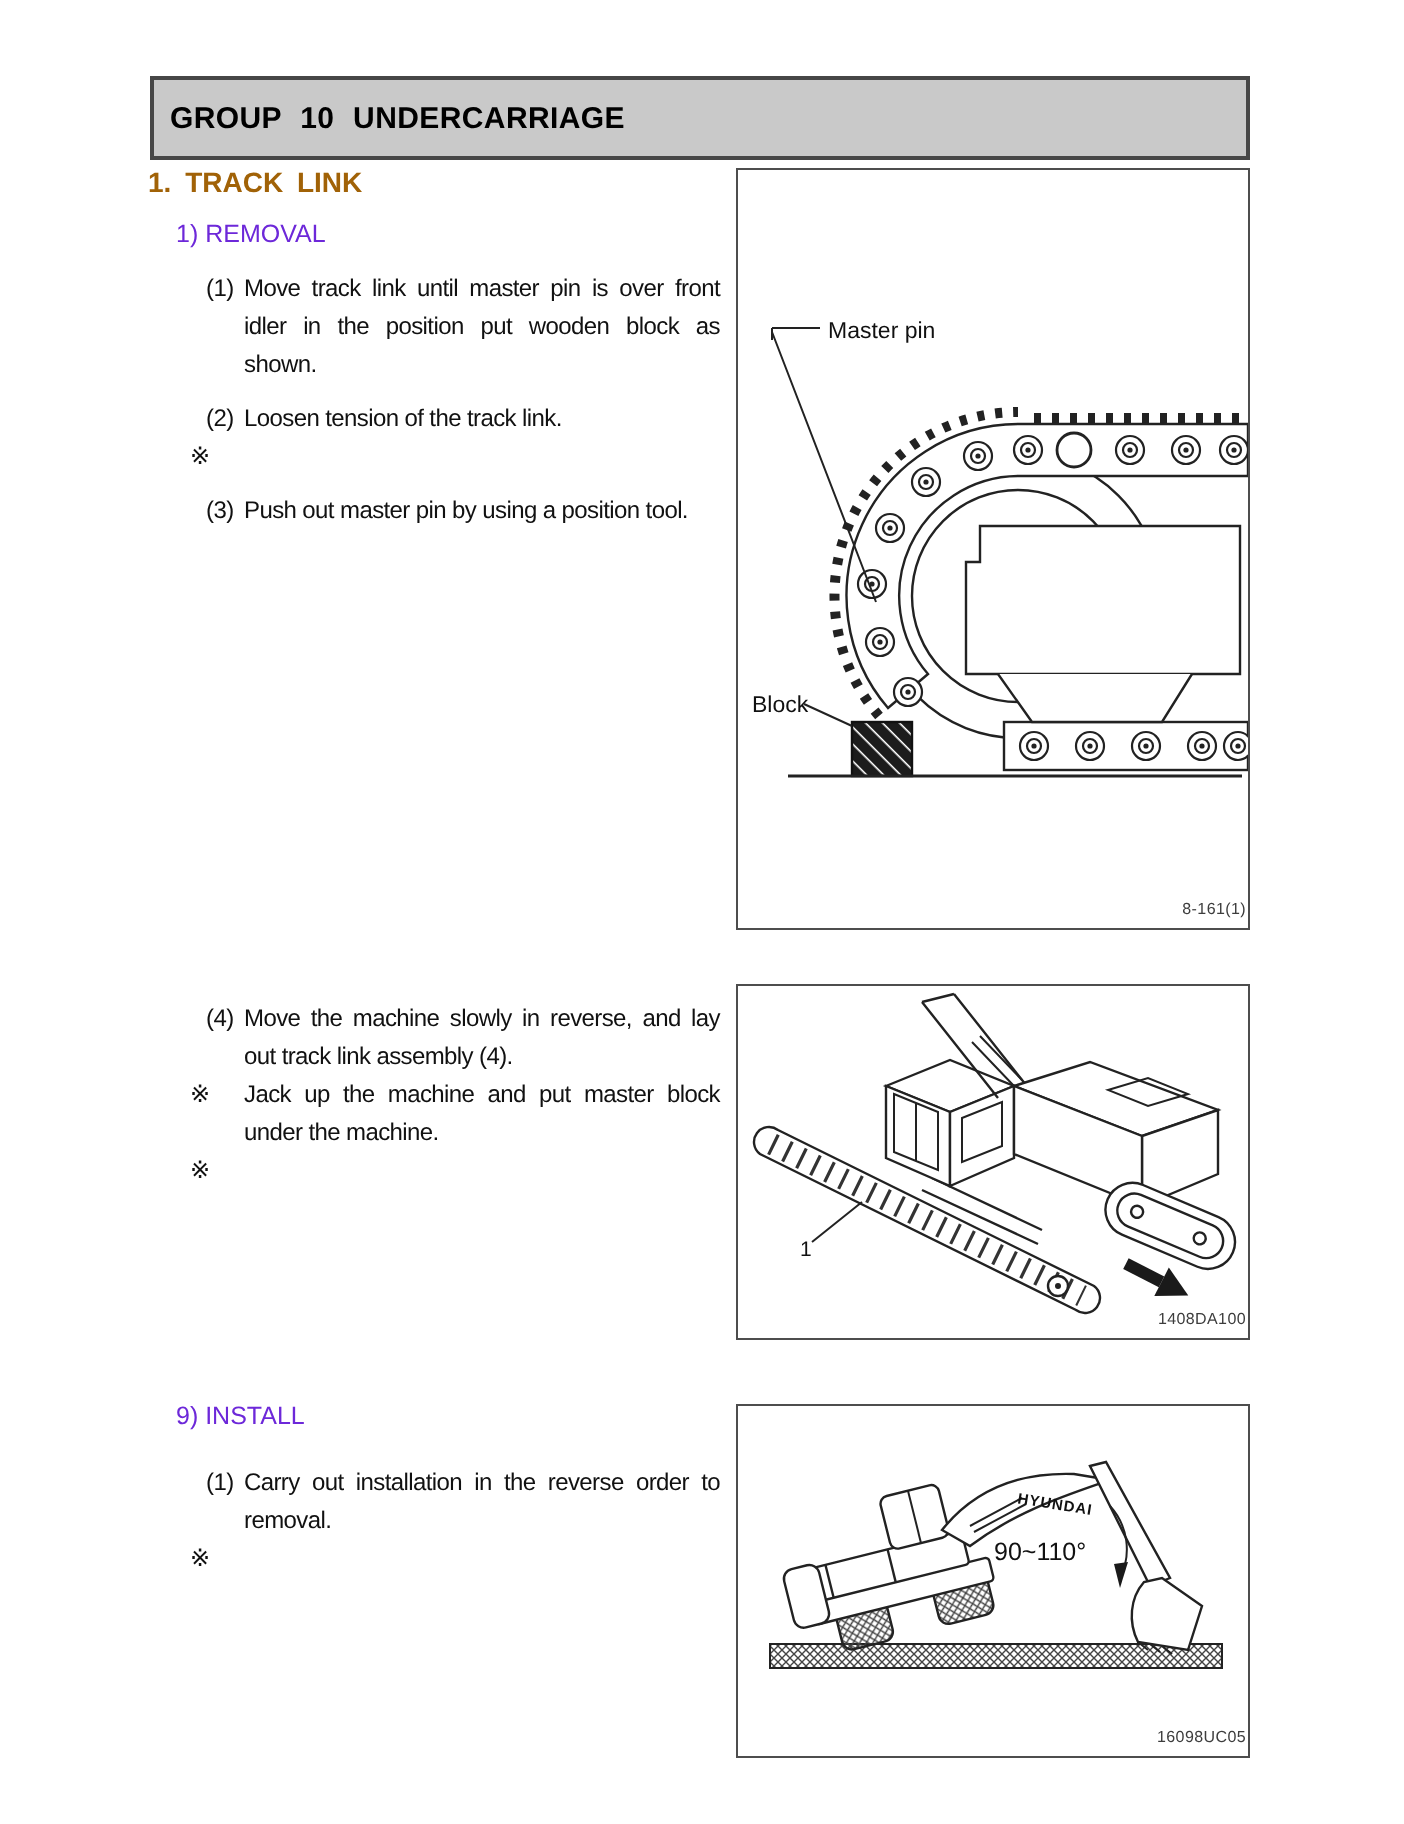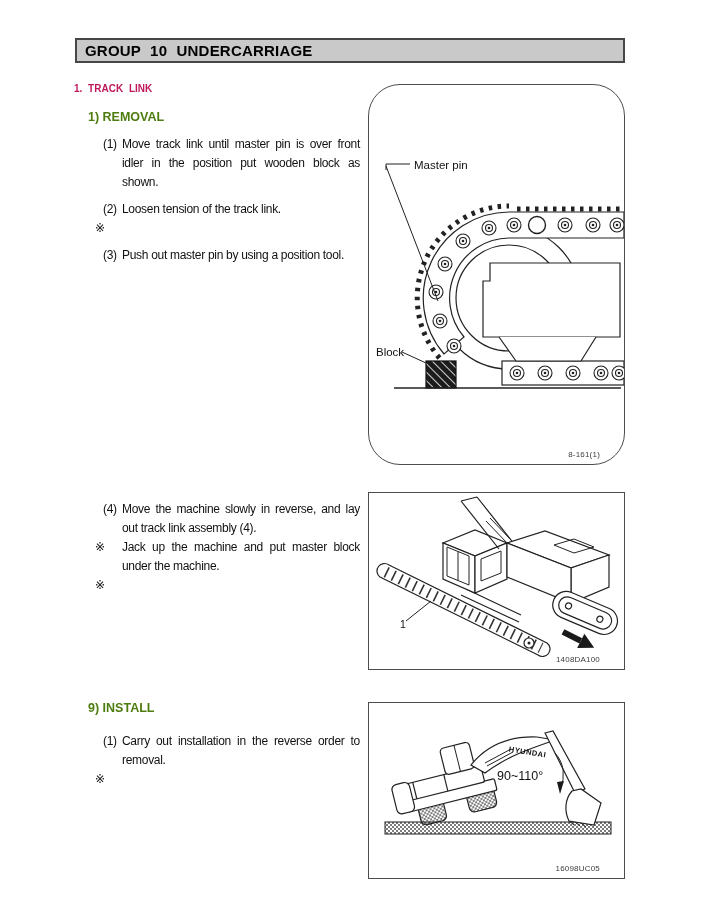--- a/index.html
+++ b/index.html
@@ -3,49 +3,49 @@
 <meta charset="utf-8">
 <style>
   html,body{margin:0;padding:0;}
   body{
     width:702px;height:912px;position:relative;background:#fdfdfd;
     font-family:"Liberation Sans","DejaVu Sans",sans-serif;color:#111;
     overflow:hidden;
   }
   .page{position:absolute;inset:0;background:#ffffff;}
   .header-bar{
-    position:absolute;left:75px;top:38px;width:550px;height:25px;
+    position:absolute;left:75px;top:38px;width:550px;height:42px;
     background:#c9c9c9;border:2px solid #474747;box-sizing:border-box;
     display:flex;align-items:center;padding-left:8px;
   }
   .header-bar span{font-weight:bold;font-size:15px;color:#000;letter-spacing:.2px;word-spacing:5px;white-space:nowrap;}
   .section-title{
     position:absolute;left:74px;top:83px;margin:0;
-    font-size:10px;font-weight:bold;color:#be185d;word-spacing:3px;
+    font-size:14px;font-weight:bold;color:#a16207;word-spacing:3px;
   }
   .text-block{position:absolute;width:272px;}
-  .subhead{font-size:12.5px;font-weight:bold;color:#4d7c0f;line-height:15px;}
+  .subhead{font-size:12.5px;font-weight:normal;color:#6d28d9;line-height:15px;}
   #removal-block .subhead{margin-bottom:10px;}
   #install-block .subhead{margin-bottom:16px;}
   .item{display:flex;margin-left:15px;margin-top:8px;font-size:12px;line-height:19px;letter-spacing:-0.3px;}
   .item.note{margin-left:7px;margin-top:0;}
   .item:first-child,.subhead + .item{margin-top:0;}
   .item .marker{flex:none;width:19px;}
   .item.note .marker{width:27px;}
   .item .txt{flex:1;text-align:justify;}
   .figbox{
     position:absolute;left:368px;width:255px;background:#fff;
     border:1px solid #4d4d4d;box-sizing:content-box;
   }
-  #fig1{top:84px;height:379px;border-radius:32px;}
+  #fig1{top:84px;height:379px;}
   #fig2{top:492px;height:176px;}
   #fig3{top:702px;height:175px;}
   .figbox svg{position:absolute;inset:0;display:block;}
   .figref{
-    position:absolute;right:24px;bottom:5px;font-size:8px;color:#3d3d3d;letter-spacing:.2px;
+    position:absolute;right:1px;bottom:5px;font-size:8px;color:#3d3d3d;letter-spacing:.2px;
   }
   svg text{font-family:"Liberation Sans","DejaVu Sans",sans-serif;fill:#111;}
 </style>
 </head>
 <body>
 
 <div class="page">
 
   <div class="header-bar">
     <span>GROUP 10 UNDERCARRIAGE</span>

